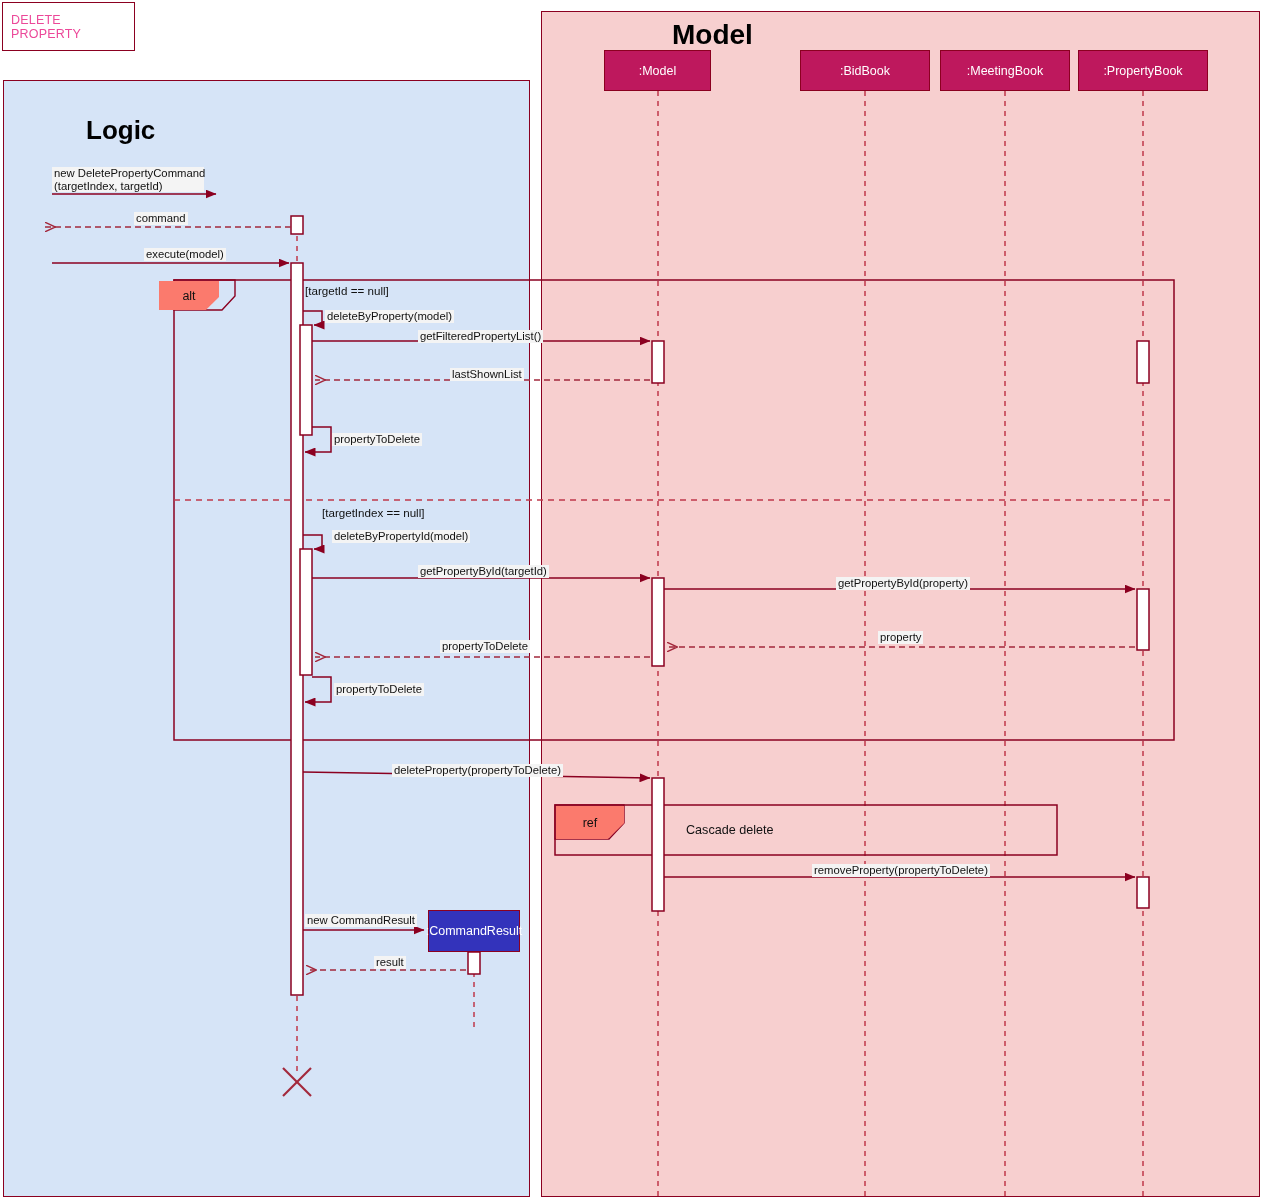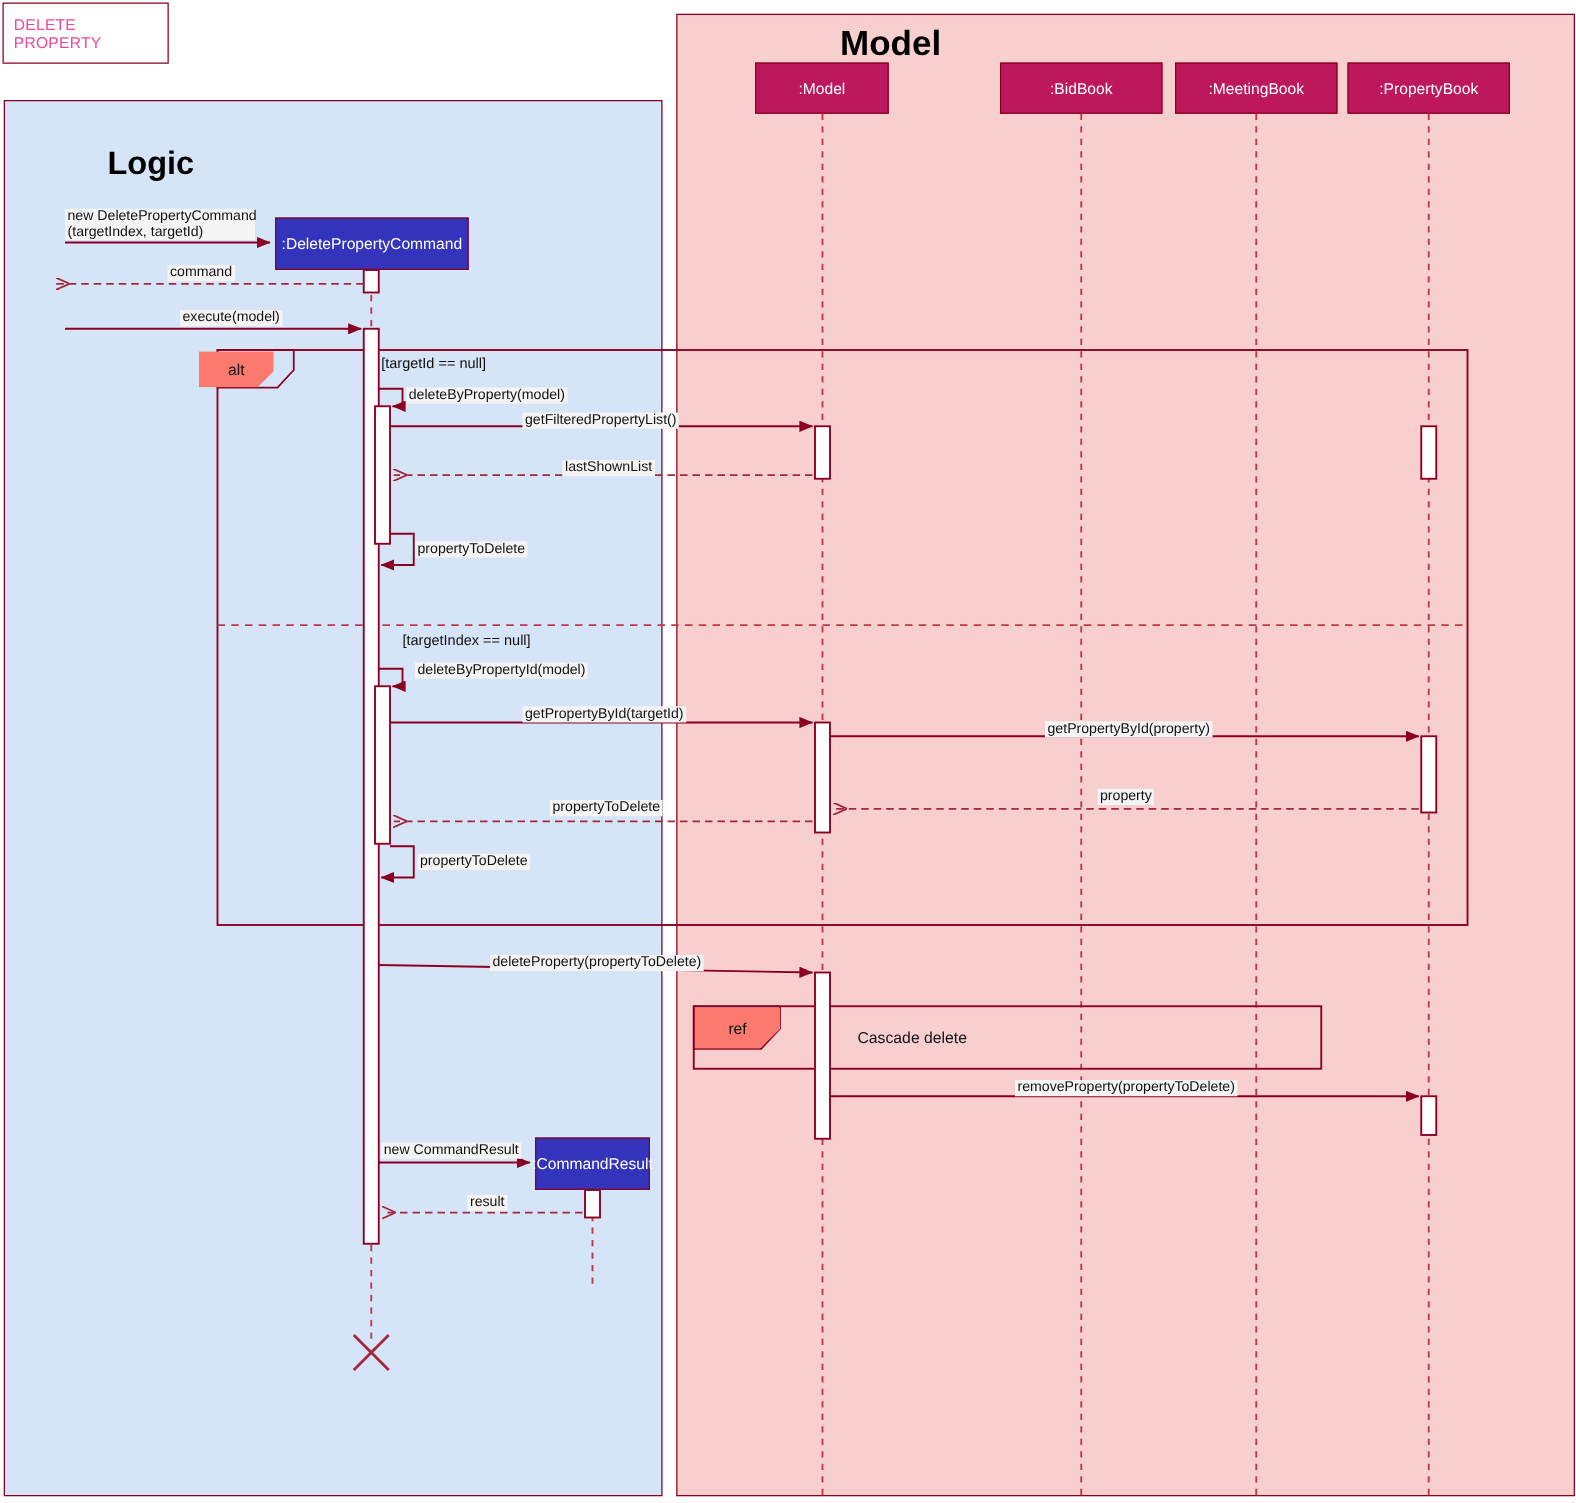--- a/index.html
+++ b/index.html
@@ -172,21 +172,20 @@
 
       <line x1="466" y1="970" x2="306" y2="970" marker-end="url(#openArrow)"></line>
     </g>
 
     <g stroke="#a3283c" stroke-width="2.2">
       <line x1="283" y1="1068" x2="311" y2="1096"></line>
       <line x1="311" y1="1068" x2="283" y2="1096"></line>
     </g>
   </svg>
 
-  <div class="participant blue" style="left:220px; top:174px; width:155px; height:42px;">:DeletePropertyCommand</div>
 
   <div class="participant blue" style="left:428px; top:910px; width:92px; height:42px;">:CommandResult</div>
 
   <div class="participant red" style="left:604px; top:50px; width:107px; height:41px;">:Model</div>
 
   <div class="participant red" style="left:800px; top:50px; width:130px; height:41px;">:BidBook</div>
 
   <div class="participant red" style="left:940px; top:50px; width:130px; height:41px;">:MeetingBook</div>
 
   <div class="participant red" style="left:1078px; top:50px; width:130px; height:41px;">:PropertyBook</div>

